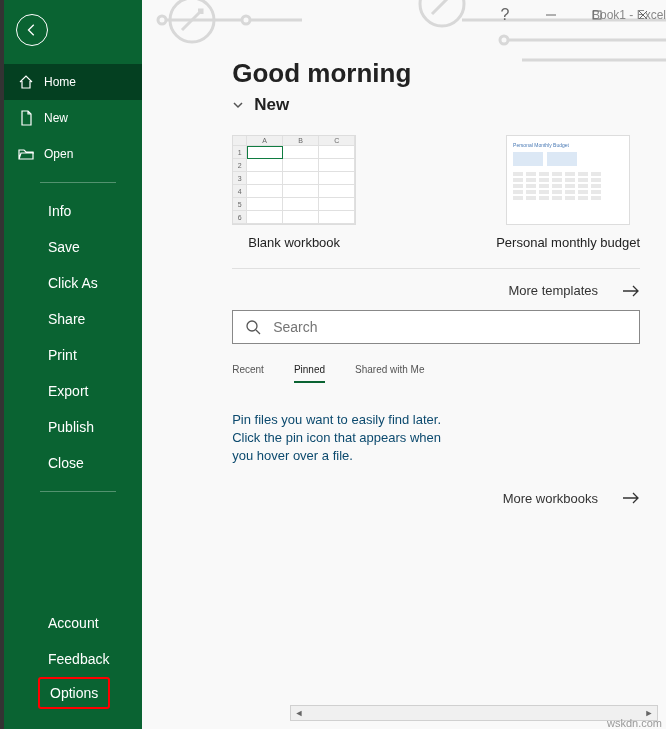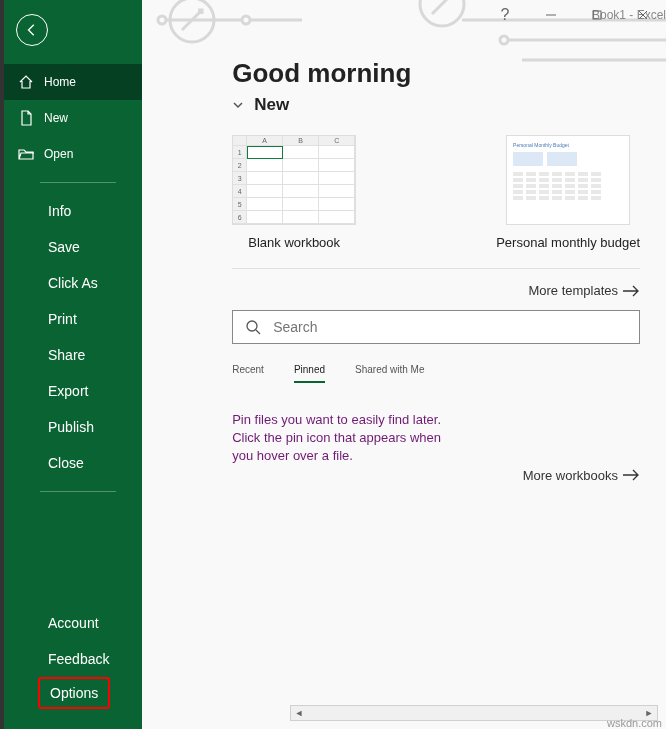--- a/index.html
+++ b/index.html
@@ -49,32 +49,32 @@
 
 .budget-thumb { padding: 6px; font-size: 4px; color: #4a7ab5; }
 .budget-thumb .btitle { font-size: 5px; margin-bottom: 4px; }
 .budget-thumb .boxes { display: flex; gap: 4px; margin-bottom: 6px; }
 .budget-thumb .box { width: 30px; height: 14px; background: #dce8f5; }
 .budget-thumb .rows { display: flex; flex-direction: column; gap: 2px; }
 .budget-thumb .row { display: flex; gap: 3px; }
 .budget-thumb .cell { width: 10px; height: 4px; background: #e8e8e8; }
 
 .hr { border-top: 1px solid #e0e0e0; margin-bottom: 14px; }
-.link-row { display: flex; justify-content: flex-end; align-items: center; gap: 4px; font-size: 13px; color: #333; margin-bottom: 12px; cursor: pointer; }
+.link-row { display: flex; justify-content: flex-end; align-items: center; gap: 24px; font-size: 13px; color: #333; margin-bottom: 12px; cursor: pointer; }
 .link-row svg { width: 18px; height: 14px; }
 
 .search { display: flex; align-items: center; border: 1px solid #888; background: #fff; height: 34px; padding: 0 12px; margin-bottom: 20px; }
 .search svg { width: 16px; height: 16px; margin-right: 12px; color: #555; }
 .search input { border: none; outline: none; flex: 1; font-size: 14px; background: transparent; }
 
 .tabs { display: flex; gap: 30px; font-size: 10px; color: #555; margin-bottom: 28px; }
 .tab { padding-bottom: 6px; cursor: pointer; }
 .tab.active { color: #222; border-bottom: 2px solid #0a6332; font-weight: 500; }
 
-.hint { font-size: 13px; color: #701a75; line-height: 1.4; max-width: 230px; margin-bottom: 2px; }
+.hint { font-size: 13px; color: #0c4a6e; line-height: 1.4; max-width: 230px; margin-bottom: 25px; }
 
 .scrollbar-bottom { position: absolute; bottom: 8px; left: 148px; right: 8px; height: 16px; background: #f0f0f0; border: 1px solid #d0d0d0; display: flex; align-items: center; }
 .scrollbar-bottom .arrow { width: 16px; height: 14px; display: flex; align-items: center; justify-content: center; font-size: 9px; color: #666; cursor: pointer; }
 .scrollbar-bottom .track { flex: 1; }
 .watermark { position: absolute; bottom: 0; right: 4px; font-size: 11px; color: #999; z-index: 5; margin-top: 44px; }
 
 .leftedge { position: absolute; left: 0; top: 0; width: 4px; height: 100%; background: #333; }
 </style>
 </head>
 <body>
@@ -115,22 +115,22 @@
           </svg>
       </span>
       <span>Open</span>
     </div>
 
     <div class="divider"></div>
 
     <div class="nav-sub">Info</div>
     <div class="nav-sub">Save</div>
     <div class="nav-sub">Click As</div>
+    <div class="nav-sub">Share</div>
     <div class="nav-sub">Print</div>
-    <div class="nav-sub">Share</div>
     <div class="nav-sub">Export</div>
     <div class="nav-sub">Publish</div>
     <div class="nav-sub">Close</div>
 
     <div class="divider"></div>
 
     <div class="sidebar-bottom">
       <div class="nav-sub">Account</div>
       <div class="nav-sub">Feedback</div>
       <div class="options-highlight">Options</div>

